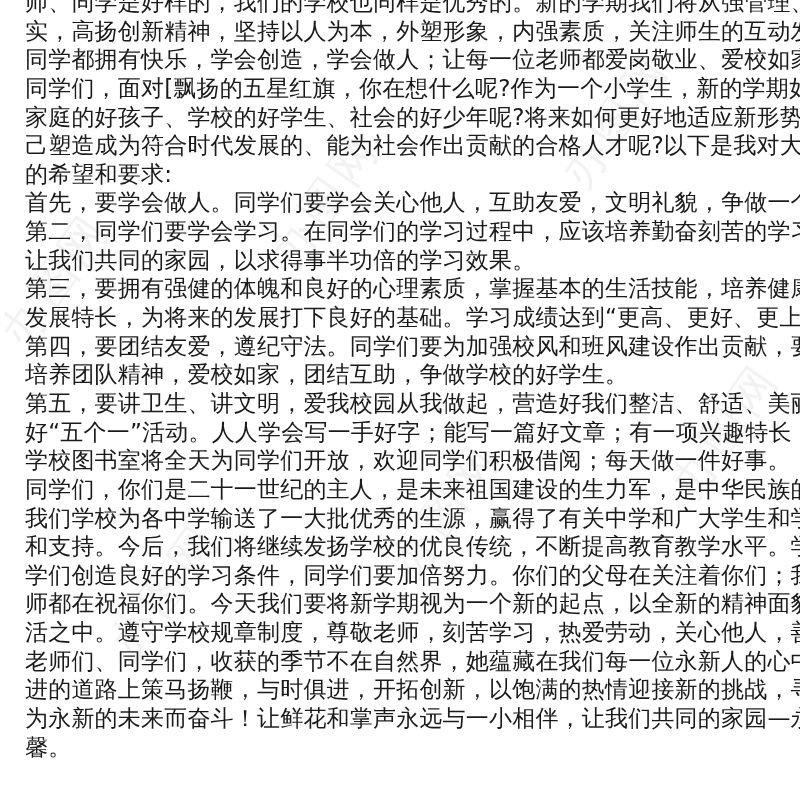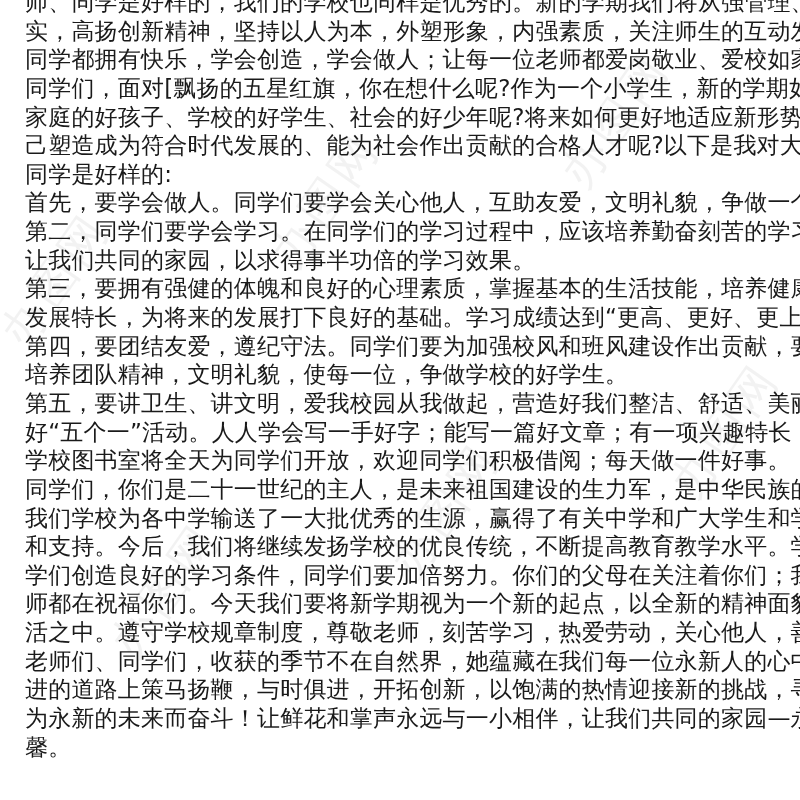--- a/index.html
+++ b/index.html
@@ -56,28 +56,28 @@
   <div class="watermark" style="left:370px; top:480px;">办图网</div>
   <div class="watermark" style="left:650px; top:400px;">办图网</div>
 
   <div class="text-body">
     <span class="line">师、同学是好样的，我们的学校也同样是优秀的。新的学期我们将从强管理、重服务、抓落</span>
     <span class="line">实，高扬创新精神，坚持以人为本，外塑形象，内强素质，关注师生的互动发展，使每一位</span>
     <span class="line">同学都拥有快乐，学会创造，学会做人；让每一位老师都爱岗敬业、爱校如家、团结和谐。</span>
     <span class="line">同学们，面对[飘扬的五星红旗，你在想什么呢?作为一个小学生，新的学期如何使自己成为</span>
     <span class="line">家庭的好孩子、学校的好学生、社会的好少年呢?将来如何更好地适应新形势的需求，把自</span>
     <span class="line">己塑造成为符合时代发展的、能为社会作出贡献的合格人才呢?以下是我对大家新学期提出</span>
-    <span class="line">同学是好样的:</span>
+    <span class="line">的希望和要求:</span>
     <span class="line">首先，要学会做人。同学们要学会关心他人，互助友爱，文明礼貌，争做一个德才兼备、品</span>
     <span class="line">第二，同学们要学会学习。在同学们的学习过程中，应该培养勤奋刻苦的学习精神，还应掌</span>
     <span class="line">让我们共同的家园，以求得事半功倍的学习效果。</span>
     <span class="line">第三，要拥有强健的体魄和良好的心理素质，掌握基本的生活技能，培养健康的审美情趣，</span>
     <span class="line">发展特长，为将来的发展打下良好的基础。学习成绩达到“更高、更好、更上一层楼”。</span>
     <span class="line">第四，要团结友爱，遵纪守法。同学们要为加强校风和班风建设作出贡献，要增强集体意识，</span>
-    <span class="line">培养团队精神，文明礼貌，使每一位，争做学校的好学生。</span>
+    <span class="line">培养团队精神，爱校如家，团结互助，争做学校的好学生。</span>
     <span class="line">第五，要讲卫生、讲文明，爱我校园从我做起，营造好我们整洁、舒适、美丽的校园。开展</span>
     <span class="line">好“五个一”活动。人人学会写一手好字；能写一篇好文章；有一项兴趣特长；读一本好书，</span>
     <span class="line">学校图书室将全天为同学们开放，欢迎同学们积极借阅；每天做一件好事。</span>
     <span class="line">同学们，你们是二十一世纪的主人，是未来祖国建设的生力军，是中华民族的希望！过去，</span>
     <span class="line">我们学校为各中学输送了一大批优秀的生源，赢得了有关中学和广大学生和学生家长的信任</span>
     <span class="line">和支持。今后，我们将继续发扬学校的优良传统，不断提高教育教学水平。学校会尽力为同</span>
     <span class="line">学们创造良好的学习条件，同学们要加倍努力。你们的父母在关注着你们；我们的每一位教</span>
     <span class="line">师都在祝福你们。今天我们要将新学期视为一个新的起点，以全新的精神面貌投入学习和生</span>
     <span class="line">活之中。遵守学校规章制度，尊敬老师，刻苦学习，热爱劳动，关心他人，善于合作，以优</span>
     <span class="line">老师们、同学们，收获的季节不在自然界，她蕴藏在我们每一位永新人的心中。让我们在前</span>

